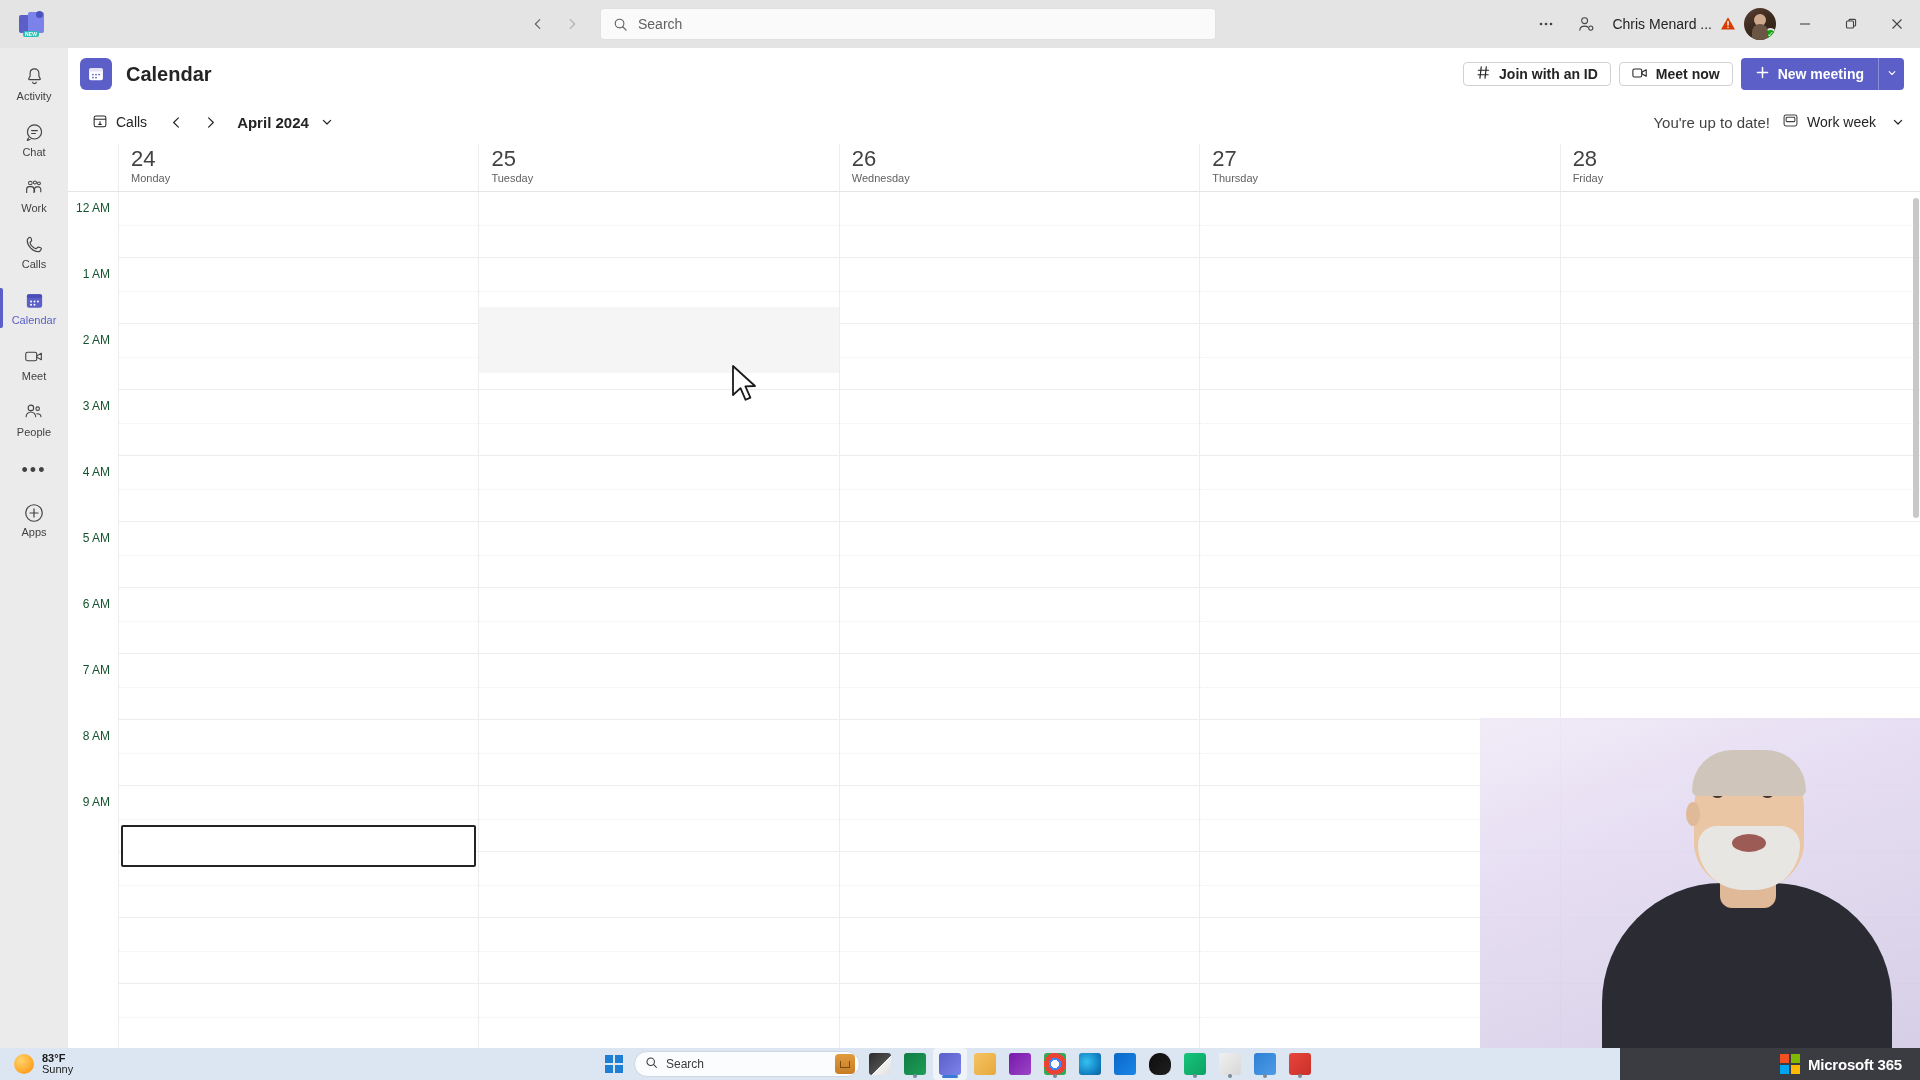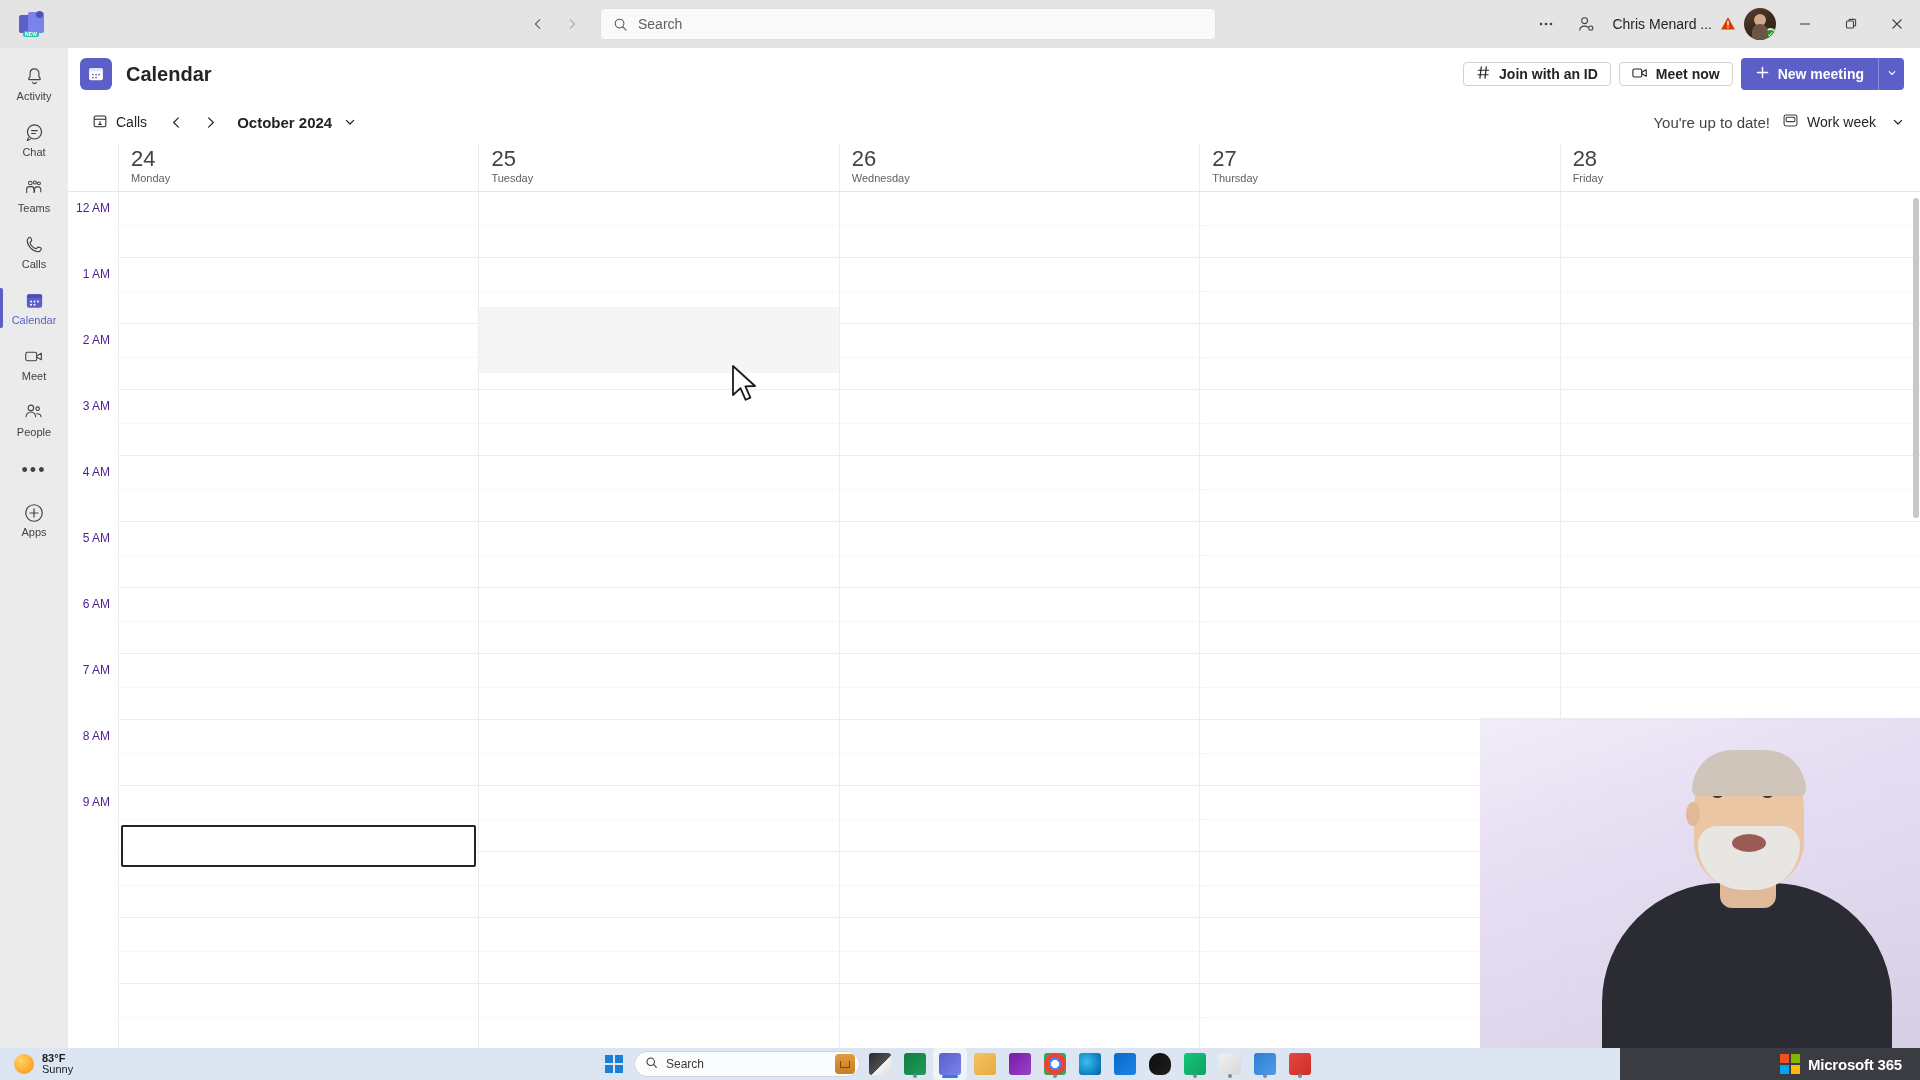--- a/index.html
+++ b/index.html
@@ -189,21 +189,21 @@
   .day-num { font-size: 22px; color: #424242; font-weight: 400; line-height: 24px; }
   .day-name { font-size: 11px; color: #616161; line-height: 14px; }
 
   
   .grid-wrap {
     position: relative; height: 856px; overflow: hidden;
     display: flex;
   }
   .time-gutter { width: 50px; flex: none; position: relative; }
   .time-label {
-    position: absolute; right: 8px; font-size: 12px; color: #4c1d95;
+    position: absolute; right: 8px; font-size: 12px; color: #14532d;
     transform: translateY(-7px);
   }
   .grid-cols { flex: 1; display: flex; position: relative; }
   .day-col {
     flex: 1; position: relative; border-left: 1px solid #ededed;
   }
   .hour-row { height: 66px; border-bottom: 1px solid #ededed; position: relative; }
   .hour-row::after {
     content:''; position: absolute; left: 0; right: 0; top: 33px;
     border-bottom: 1px dotted #f0f0f0;
@@ -456,21 +456,21 @@
   <div class="rail-item">
     <span class="rail-ico">
       <svg width="22" height="21" viewBox="0 0 24 22">
         <circle cx="8" cy="5" r="2" fill="none" stroke="currentColor" stroke-width="1.1"></circle>
         <circle cx="13" cy="4.4" r="1.7" fill="none" stroke="currentColor" stroke-width="1.1"></circle>
         <circle cx="17.4" cy="5.4" r="1.6" fill="none" stroke="currentColor" stroke-width="1.1"></circle>
         <path d="M4 16v-4a3 3 0 013-3h2a3 3 0 013 3v4" fill="none" stroke="currentColor" stroke-width="1.2"></path>
         <path d="M12.6 15.2v-3.4a2.6 2.6 0 012.6-2.6h1.6a2.6 2.6 0 012.6 2.6v3.4" fill="none" stroke="currentColor" stroke-width="1.2"></path>
       </svg>
     </span>
-    <span class="rlabel">Teams</span>
+    <span class="rlabel">Work</span>
   </div>
 
   <div class="rail-item">
     <span class="rail-ico">
       <svg width="21" height="21" viewBox="0 0 22 22">
           <path d="M6.4 3.4c1 0 1.6 2.6 1.6 3.4 0 .9-1.6 1.3-1.6 2.3 0 2.3 3.8 6.2 6.1 6.2 1 0 1.4-1.6 2.3-1.6.8 0 3.4.6 3.4 1.6 0 1.5-2 3.3-3.5 3.3C9.4 18.6 3.4 12.5 3.4 6.9c0-1.5 1.6-3.5 3-3.5z" fill="none" stroke="currentColor" stroke-width="1.2" stroke-linejoin="round"></path>
         </svg>
     </span>
     <span class="rlabel">Calls</span>
   </div>
@@ -597,21 +597,21 @@
       <svg width="15" height="15" viewBox="0 0 16 16">
           <path d="M10 3 L5 8 L10 13" fill="none" stroke="currentColor" stroke-width="1.25" stroke-linecap="round" stroke-linejoin="round"></path>
         </svg>
     </div>
     <div class="arrow-btn">
       <svg width="15" height="15" viewBox="0 0 16 16">
           <path d="M6 3 L11 8 L6 13" fill="none" stroke="currentColor" stroke-width="1.25" stroke-linecap="round" stroke-linejoin="round"></path>
         </svg>
     </div>
 
-    <span class="month-label">October 2024</span>
+    <span class="month-label">April 2024</span>
     <span class="caret">
       <svg width="12" height="12" viewBox="0 0 12 12">
           <path d="M2.4 4.4 L6 8 L9.6 4.4" fill="none" stroke="#242424" stroke-width="1.25" stroke-linecap="round" stroke-linejoin="round"></path>
         </svg>
     </span>
 
     <div class="toolbar-right">
       <span class="uptodate">You're up to date!</span>
       <div class="viewpick">
         <span>

